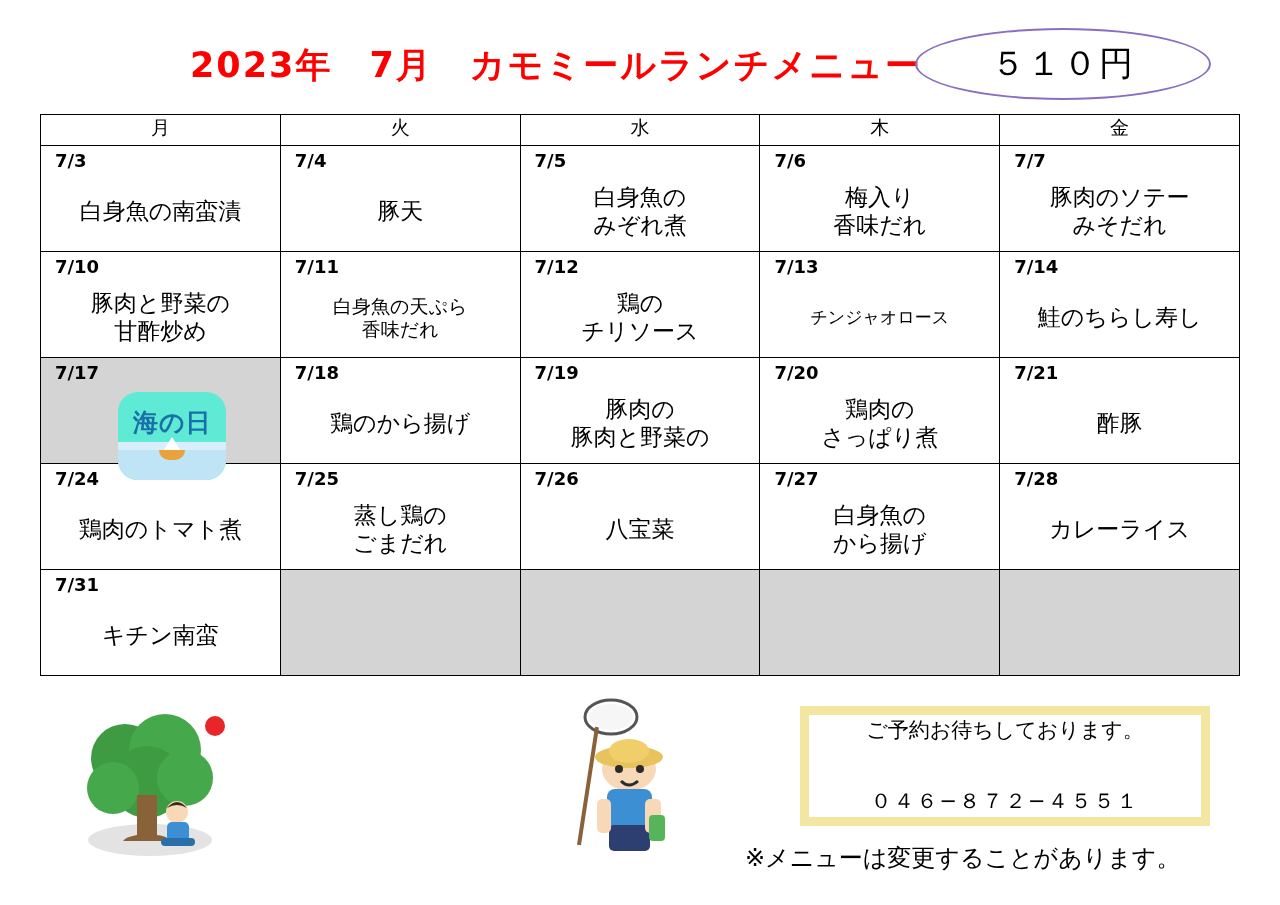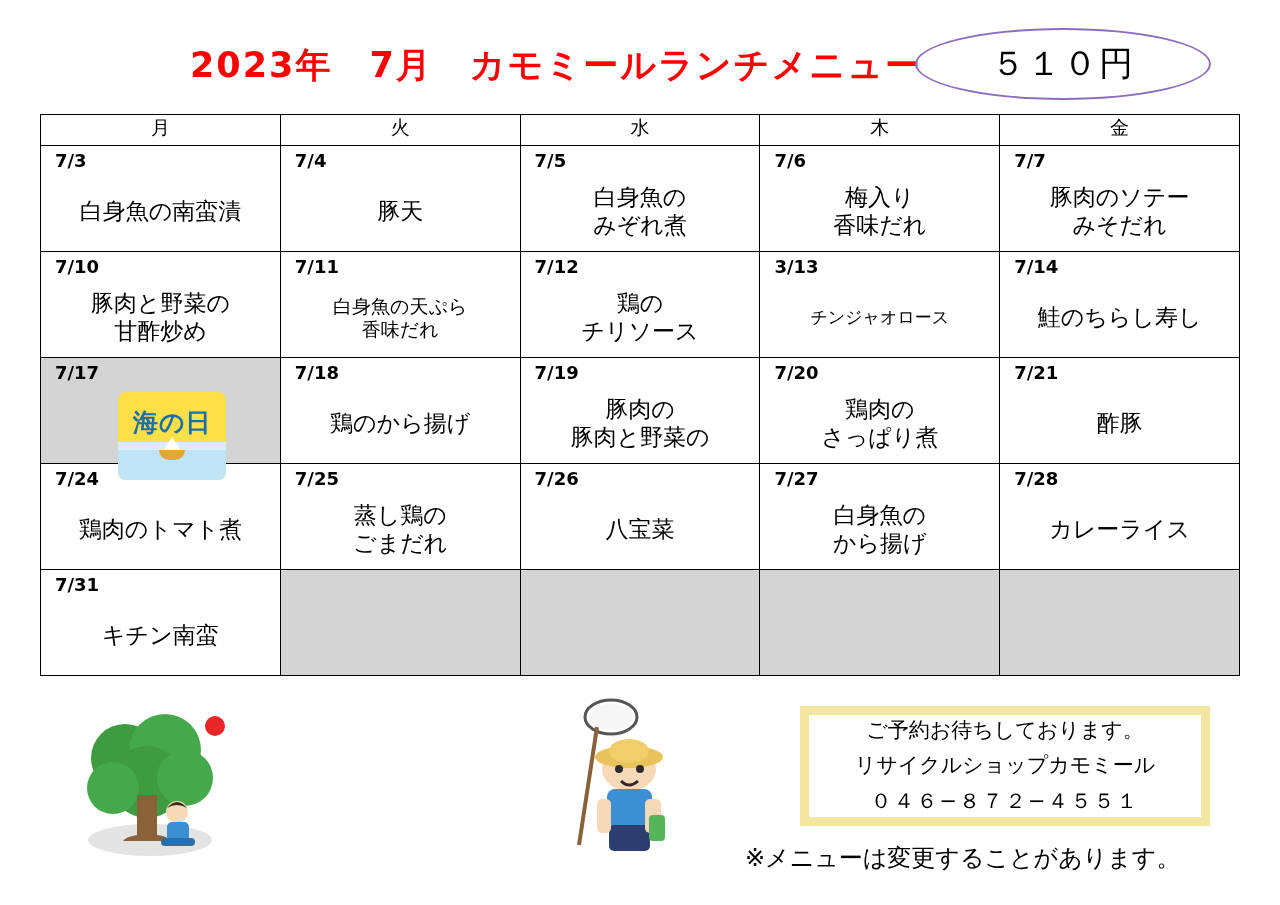--- a/index.html
+++ b/index.html
@@ -117,22 +117,22 @@
   .menu.xsmall { font-size: 17px; text-align: center; }
 
   
   .umi-sticker {
     position: absolute;
     left: 55%;
     top: 34px;
     transform: translateX(-50%);
     width: 108px;
     height: 88px;
-    border-radius: 8px;
-    background: #fde047;
+    border-radius: 20px;
+    background: #5eead4;
     overflow: hidden;
   }
   .umi-sea {
     position: absolute;
     left: 0; right: 0; bottom: 0;
     height: 34px;
     background: #bfe4f5;
   }
   .umi-wave {
     position: absolute;
@@ -283,21 +283,21 @@
           </div>
         </td>
         <td class="day">
           <div class="date">7/12</div>
           <div class="menu">
             <div>鶏の</div>
             <div>チリソース</div>
           </div>
         </td>
         <td class="day">
-          <div class="date">3/13</div>
+          <div class="date">7/13</div>
           <div class="menu xsmall">
             <div>チンジャオロース</div>
           </div>
         </td>
         <td class="day">
           <div class="date">7/14</div>
           <div class="menu">
             <div>鮭のちらし寿し</div>
           </div>
         </td>
@@ -421,18 +421,17 @@
     <path d="M76 86 q8 8 17 0" stroke="#2b2b2b" stroke-width="3" fill="none"></path>
     <rect x="62" y="94" width="45" height="40" rx="8" fill="#3d8fd4"></rect>
     <rect x="64" y="130" width="41" height="26" rx="5" fill="#2c3f70"></rect>
     <rect x="100" y="104" width="16" height="34" rx="5" fill="#f7d9b8"></rect>
     <rect x="52" y="104" width="14" height="34" rx="5" fill="#f7d9b8"></rect>
     <rect x="104" y="120" width="16" height="26" rx="4" fill="#56b45a"></rect>
   </svg>
 
   <div id="contact-box">
     <div class="line">ご予約お待ちしております。</div>
-    <div class="line">リサイクルショップカモミール</div>
     <div class="line tel">０４６−８７２−４５５１</div>
   </div>
 
   <div id="note">※メニューは変更することがあります。</div>
 </div>
 
 </body></html>

